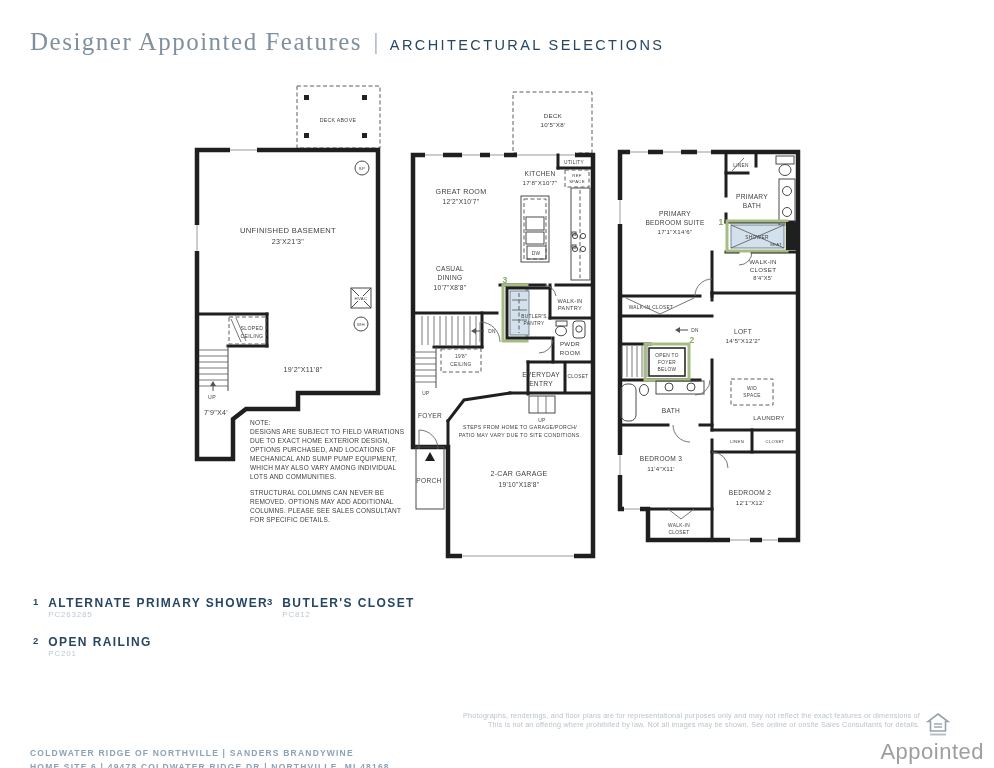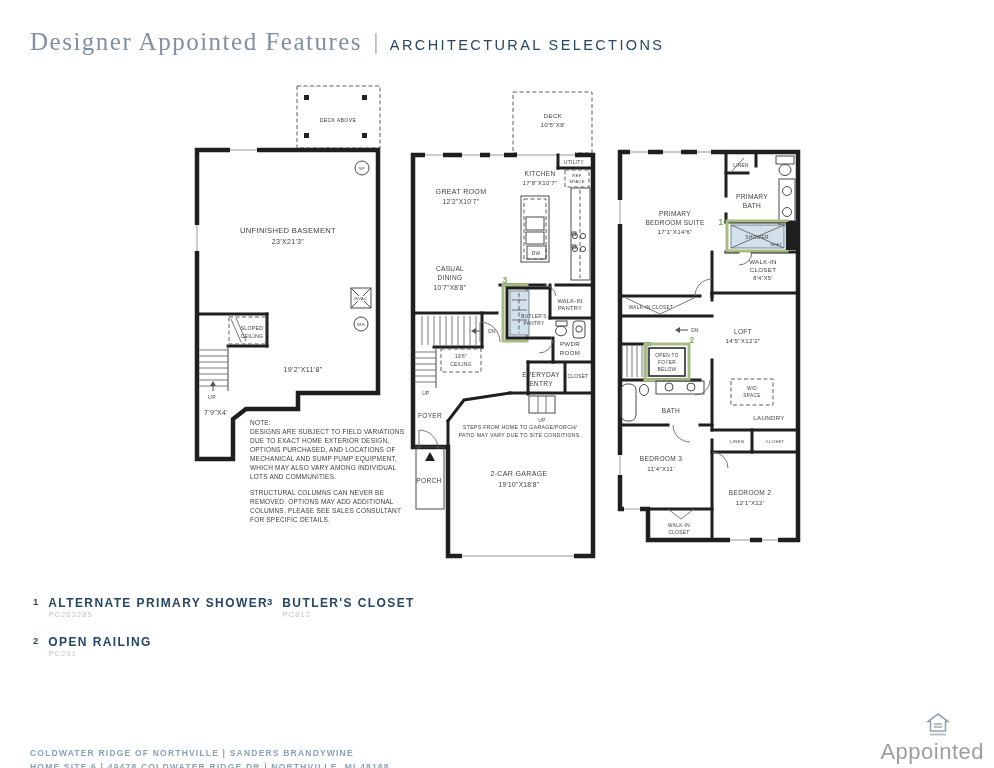--- a/index.html
+++ b/index.html
@@ -424,20 +424,22 @@
       <div class="llabel">BUTLER'S CLOSET</div>
       <div class="lcode">PC812</div>
     </div>
   </div>
 
   <div class="foot-left">
     <div>COLDWATER RIDGE OF NORTHVILLE | SANDERS BRANDYWINE</div>
     <div>HOME SITE 6 | 49478 COLDWATER RIDGE DR | NORTHVILLE, MI 48168</div>
   </div>
   <div class="disclaimer">
+    <div>Photographs, renderings, and floor plans are for representational purposes only and may not reflect the exact features or dimensions of</div>
+    <div>This is not an offering where prohibited by law. Not all images may be shown. See online or onsite Sales Consultants for details.</div>
   </div>
   <div class="eho">
     <svg width="24" height="26" viewBox="0 0 24 26">
       <path d="M12,2 L22,9.5 L19.5,9.5 L19.5,19 L4.5,19 L4.5,9.5 L2,9.5 Z" fill="none" stroke="#97a2ab" stroke-width="1.6"></path>
       <line x1="8" y1="12" x2="16" y2="12" stroke="#97a2ab" stroke-width="1.4"></line>
       <line x1="8" y1="15" x2="16" y2="15" stroke="#97a2ab" stroke-width="1.4"></line>
       <rect x="4" y="21.5" width="16" height="2" fill="#b9c1c8"></rect>
     </svg>
   </div>
   <div class="realcomp">Appointed</div>

